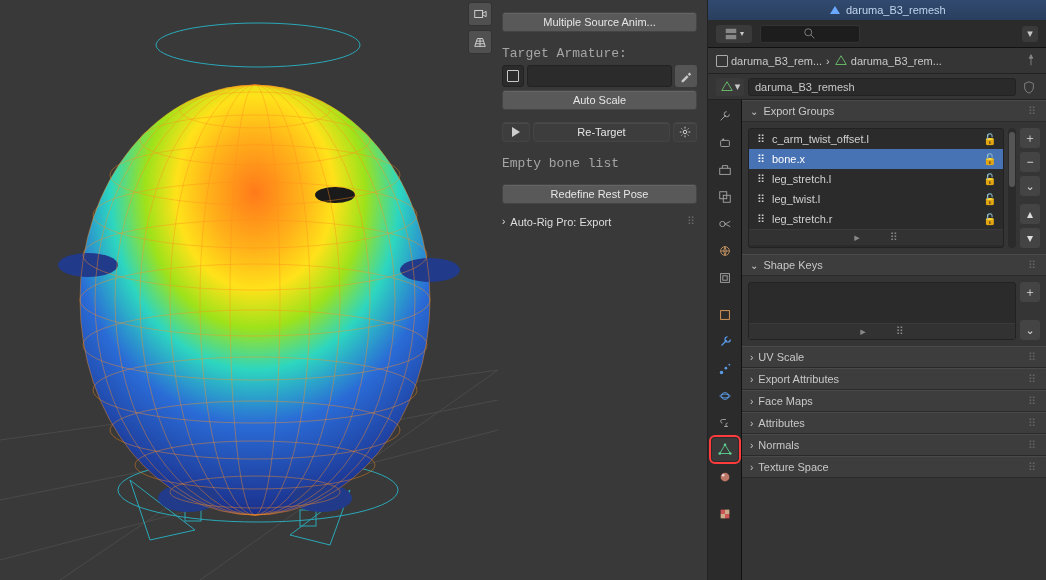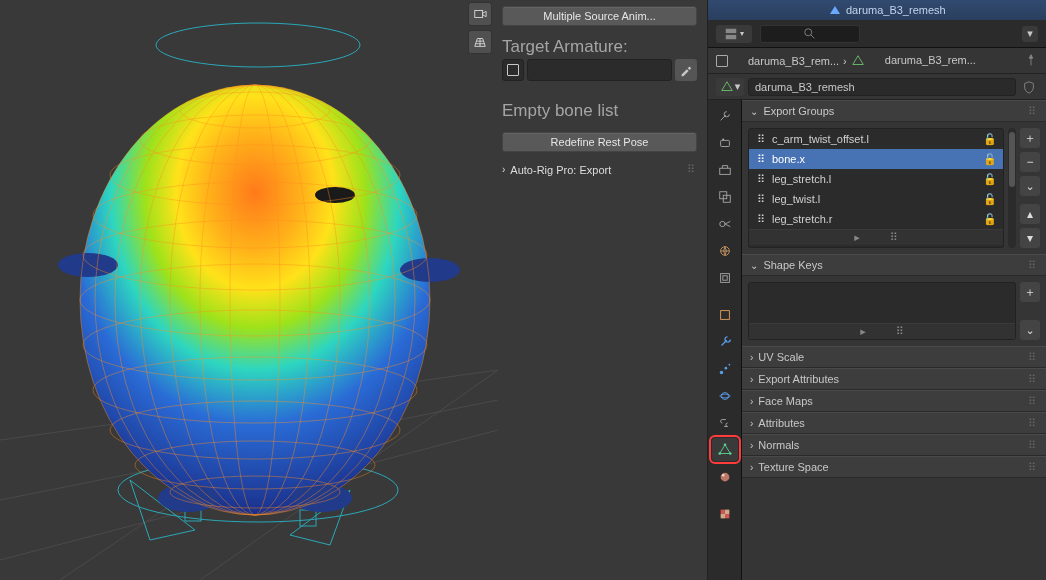--- a/index.html
+++ b/index.html
@@ -3,42 +3,42 @@
 <meta charset="utf-8">
 <style>
   * { box-sizing: border-box; margin: 0; padding: 0; font-family: sans-serif; font-size: 11px; }
   body { background: #393939; color: #c8c8c8; overflow: hidden; }
   .app { display: flex; width: 1046px; height: 580px; position: relative; }
   .viewport { width: 498px; height: 580px; position: relative; background: #393939; overflow: hidden; }
   .viewport-canvas { position: absolute; inset: 0; }
   .grid-line { stroke: #4a4a4a; stroke-width: 1; }
   .viewport-buttons { position: absolute; top: 2px; right: 6px; display: flex; flex-direction: column; gap: 4px; }
   .vp-btn { width: 24px; height: 24px; background: #505050; border: 1px solid #333; border-radius: 3px; display: flex; align-items: center; justify-content: center; color: #ddd; cursor: pointer; }
-  .midpanel { width: 210px; background: #393939; padding: 6px 10px 4px 4px; display: flex; flex-direction: column; gap: 3px; border-right: 1px solid #222; }
+  .midpanel { width: 210px; background: #393939; padding: 12px 10px 4px 4px; display: flex; flex-direction: column; gap: 3px; border-right: 1px solid #222; }
   .btn { height: 20px; background: #595959; border: 1px solid #444; border-radius: 3px; color: #e6e6e6; display: flex; align-items: center; justify-content: center; cursor: pointer; box-shadow: inset 0 1px rgba(255,255,255,0.07); }
   .btn-dark { background: #3d3d3d; }
-  .label-row { height: 18px; display: flex; align-items: center; font-size: 17px; color: #a5a5a5; }
+  .label-row { height: 18px; display: flex; align-items: center; font-size: 13px; color: #a5a5a5; font-family: Liberation Mono, monospace; }
   .field-row { display: flex; gap: 3px; height: 22px; align-items: center; }
   .field-icon { width: 22px; height: 22px; background: #2b2b2b; border-radius: 3px; border: 1px solid #222; display: flex; align-items: center; justify-content: center; }
   .field-input { flex: 1; height: 22px; background: #2b2b2b; border: 1px solid #222; border-radius: 3px; }
   .picker { width: 22px; height: 22px; background: #555; border-radius: 3px; display: flex; align-items: center; justify-content: center; }
   .split-row { display: flex; gap: 3px; }
   .split-row .btn { flex: 1; }
   .icon-play { width: 0; height: 0; border-top: 5px solid transparent; border-bottom: 5px solid transparent; border-left: 8px solid #ccc; }
   .section-header { display: flex; align-items: center; gap: 5px; margin-top: 8px; color: #ddd; cursor: pointer; }
   .dots { color: #666; letter-spacing: 2px; }
   .arrow { font-size: 10px; }
   .right-region { flex: 1; display: flex; flex-direction: column; }
   .top-outliner { height: 20px; background: linear-gradient(#314a6f,#2a3f5f); display: flex; align-items: center; gap: 6px; padding: 0 6px; color: #c0d4ec; }
   .top-row2 { height: 28px; background: #2b2b2b; border-bottom: 1px solid #111; display: flex; align-items: center; gap: 8px; padding: 0 8px; }
   .editor-select { width: 36px; height: 18px; background: #3a3a3a; border-radius: 3px; display: flex; align-items: center; justify-content: center; gap: 2px; }
   .search { width: 100px; height: 18px; background: #1d1d1d; border: 1px solid #333; border-radius: 3px; display: flex; align-items: center; justify-content: center; }
   .dropdown-icon { width: 16px; height: 16px; background: #3a3a3a; border-radius: 3px; display: flex; align-items: center; justify-content: center; margin-left: auto; font-size: 9px; }
   .breadcrumb { height: 26px; background: #353535; display: flex; align-items: center; gap: 4px; padding: 0 8px; border-bottom: 1px solid #222; }
-  .bc-item { display: flex; align-items: flex-start; gap: 20px; }
+  .bc-item { display: flex; align-items: center; gap: 3px; }
   .pin { margin-left: auto; color: #888; }
   .name-row { height: 26px; background: #353535; display: flex; align-items: center; gap: 4px; padding: 0 8px; border-bottom: 1px solid #222; }
   .name-select { width: 28px; height: 18px; background: #3a3a3a; border-radius: 3px; display: flex; align-items: center; justify-content: center; gap: 1px; font-size: 9px; }
   .name-input { flex: 1; height: 18px; background: #2a2a2a; border: 1px solid #222; border-radius: 3px; padding: 0 6px; display: flex; align-items: center; }
   .shield { width: 18px; height: 18px; color: #888; display: flex; align-items: center; justify-content: center; }
   .body-row { flex: 1; display: flex; }
   .tabs-col { width: 34px; background: #2b2b2b; border-right: 1px solid #111; display: flex; flex-direction: column; align-items: center; padding-top: 4px; gap: 4px; }
   .tab-btn { width: 26px; height: 23px; border-radius: 3px; display: flex; align-items: center; justify-content: center; cursor: pointer; color: #aaa; }
   .tab-btn.highlighted { outline: 2px solid #ff3b3b; outline-offset: 1px; background: #3a3a3a; }
   .props-col { flex: 1; background: #353535; display: flex; flex-direction: column; }
@@ -155,21 +155,38 @@
       <div class="field-icon">
           <span class="armature-ic"></span>
         </div>
       <div class="field-input"></div>
       <div class="picker">
         <svg class="ic" viewBox="0 0 16 16">
             <path d="M3 13 L9 7 L11 9 L5 15 L3 15 Z M10 6 L12 4 L14 6 L12 8 Z" fill="currentColor"></path>
           </svg>
       </div>
     </div>
+    <div class="btn">
+        <span>Auto Scale</span>
+      </div>
     <div class="spacer"></div>
+    <div class="split-row">
+      <div class="btn btn-dark" style="flex:0 0 28px">
+          <span class="icon-play"></span>
+        </div>
+      <div class="btn btn-dark">
+          <span>Re-Target</span>
+        </div>
+      <div class="btn btn-dark" style="flex:0 0 24px">
+        <svg class="ic" viewBox="0 0 16 16">
+            <circle cx="8" cy="8" r="2" fill="none" stroke="currentColor"></circle>
+            <path d="M8 2 L8 4 M8 12 L8 14 M2 8 L4 8 M12 8 L14 8 M4 4 L5 5 M11 11 L12 12 M12 4 L11 5 M4 12 L5 11" stroke="currentColor"></path>
+          </svg>
+      </div>
+    </div>
     <div class="spacer"></div>
     <div class="label-row">Empty bone list</div>
     <div class="spacer"></div>
     <div class="btn">
         <span>Redefine Rest Pose</span>
       </div>
     <div class="section-header">
       <span class="arrow">›</span>
       <span>Auto-Rig Pro: Export</span>
       <span class="dots" style="margin-left:auto">⠿</span>

